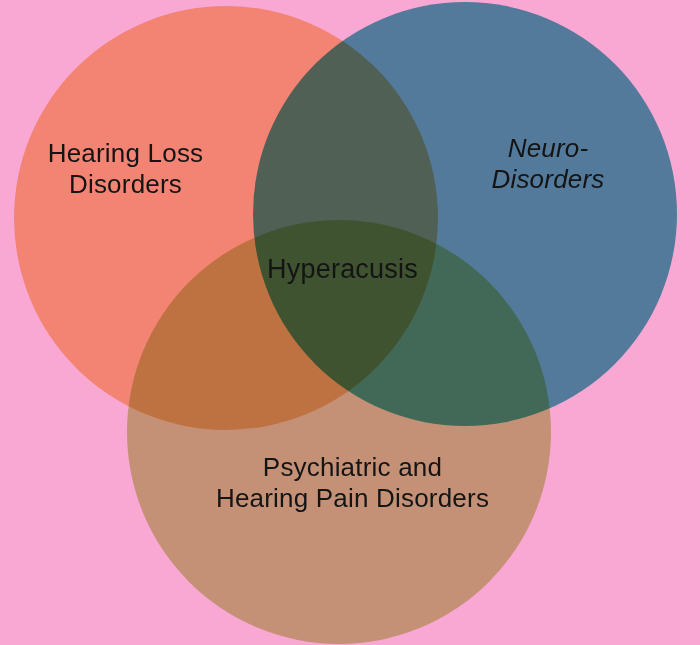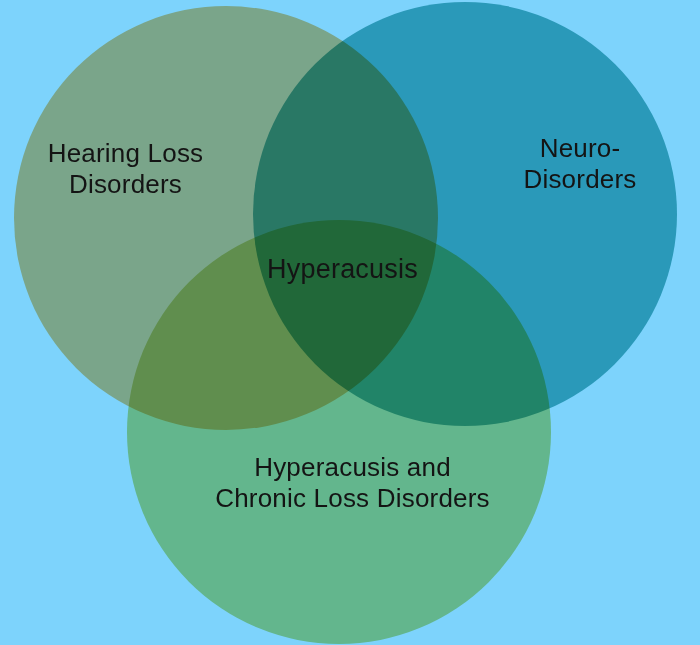--- a/index.html
+++ b/index.html
@@ -3,21 +3,21 @@
 <meta charset="utf-8">
 <style>
   * { margin: 0; padding: 0; box-sizing: border-box; }
   html, body { background: #ffffff; }
   body { font-family: "Liberation Sans", sans-serif; }
 
   .canvas {
     position: relative;
     width: 700px;
     height: 645px;
-    background: #7dd3fc;
+    background: #f9a8d4;
     overflow: hidden;
   }
 
   
   .circle {
     position: absolute;
     border-radius: 50%;
     mix-blend-mode: multiply;
   }
   .circle-hearing { left: 14px;  top: 6px;   width: 424px; height: 424px; }
@@ -29,21 +29,21 @@
     color: #141414;
     text-align: center;
     font-size: 26px;
     line-height: 1.18;
     z-index: 5;
     letter-spacing: 0.2px;
   }
   .label .line { display: block; }
 
   .hearing-label { left: 18px;  top: 138px; width: 215px; }
-  .neuro-label   { left: 460px; top: 133px; width: 240px; }
+  .neuro-label   { left: 428px; top: 133px; width: 240px; font-style: italic; }
   .psych-label   { left: 165px; top: 452px; width: 375px; }
   .center-label  {
     left: 225px; top: 254px; width: 235px;
     font-weight: normal;
     font-size: 27px;
   }
 </style>
 </head>
 <body>
 
@@ -61,17 +61,17 @@
   </div>
 
   <div class="label neuro-label">
     <span class="line">Neuro-</span>
     <span class="line">Disorders</span>
   </div>
 
   <div class="label center-label">Hyperacusis</div>
 
   <div class="label psych-label">
-    <span class="line">Hyperacusis and</span>
-    <span class="line">Chronic Loss Disorders</span>
+    <span class="line">Psychiatric and</span>
+    <span class="line">Hearing Pain Disorders</span>
   </div>
 
 </div>
 
 </body></html>

